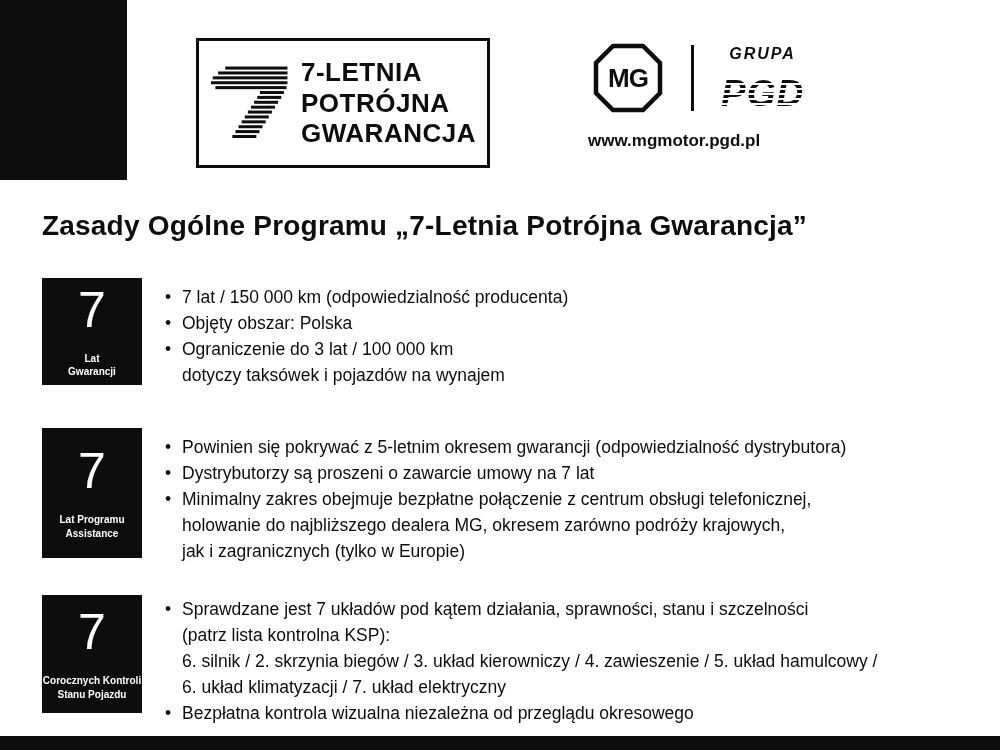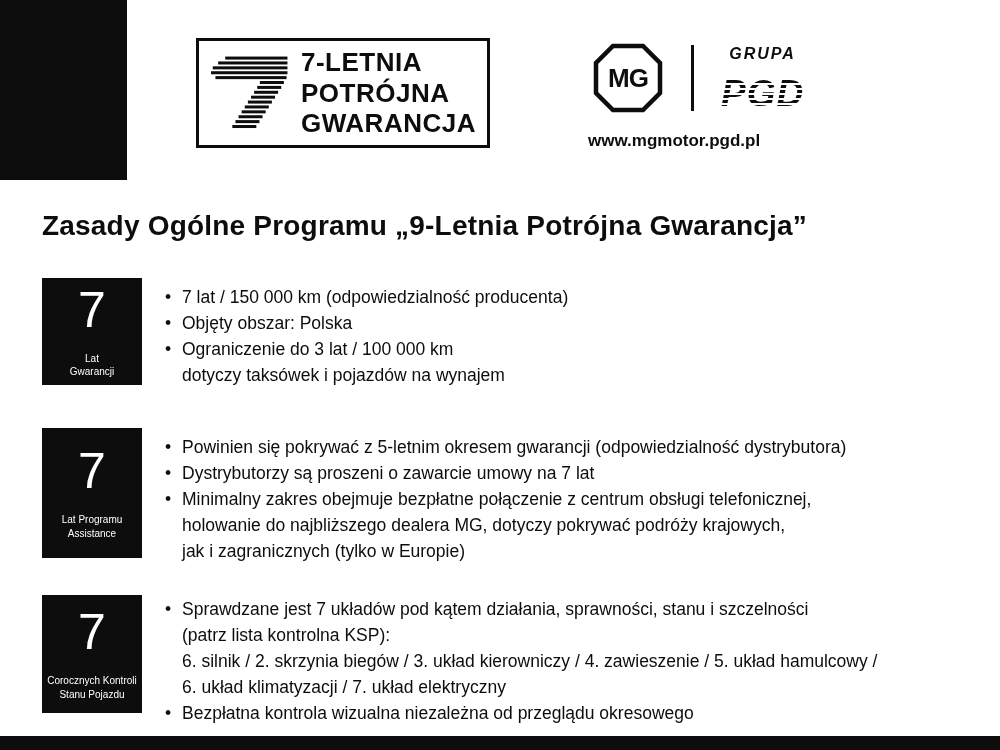--- a/index.html
+++ b/index.html
@@ -6,21 +6,21 @@
   html,body { background:#ffffff; }
   body {
     width:1000px; height:750px; position:relative; overflow:hidden;
     font-family:"Liberation Sans", sans-serif; color:#0d0d0d;
   }
   .corner-block { position:absolute; left:0; top:0; width:127px; height:180px; background:#0d0d0d; }
   .footer-bar   { position:absolute; left:0; bottom:0; width:1000px; height:14px; background:#0d0d0d; }
 
   
   .logo-box {
-    position:absolute; left:196px; top:38px; width:294px; height:110px;
+    position:absolute; left:196px; top:38px; width:294px; height:130px;
     border:3px solid #0d0d0d; background:#fff;
     display:flex; align-items:center; padding:0 10px 0 12px; gap:10px;
   }
   .logo-lines { font-weight:700; font-size:26px; line-height:1.18; letter-spacing:0.5px; white-space:nowrap; }
 
   
   .mg-group { position:absolute; left:592px; top:40px; height:76px; display:flex; align-items:center; gap:27px; }
   .mg-divider { width:3px; height:66px; background:#0d0d0d; }
   .pgd-block { font-style:italic; text-align:center; }
   .grupa-txt { font-size:16px; font-weight:700; letter-spacing:2px; }
@@ -41,21 +41,21 @@
   #sec3 { top:595px; }
 
   .badge {
     width:100px; flex-shrink:0; background:#0d0d0d; color:#fff;
     display:flex; flex-direction:column; align-items:center; justify-content:center;
   }
   #sec1 .badge { height:107px; }
   #sec2 .badge { height:130px; }
   #sec3 .badge { height:118px; }
   .badge-num { font-size:50px; font-weight:400; line-height:1; }
-  .badge-lbl { font-size:10px; font-weight:400; line-height:1.35; text-align:center; margin-top:17px; white-space:nowrap; }
+  .badge-lbl { font-size:10px; font-weight:700; line-height:1.35; text-align:center; margin-top:17px; white-space:nowrap; }
 
   .lines { font-size:17.5px; line-height:26px; padding-top:6px; }
   #sec3 .lines { padding-top:1px; }
   .line { display:flex; }
   .marker { width:17px; flex-shrink:0; }
   .cont { padding-left:17px; }
 </style>
 </head>
 <body>
 
@@ -95,21 +95,21 @@
     <text x="36" y="45" text-anchor="middle" font-size="26" font-weight="bold" letter-spacing="-1" fill="#0d0d0d" font-family="Liberation Sans, sans-serif">MG</text>
   </svg>
   <div class="mg-divider"></div>
   <div class="pgd-block">
     <div class="grupa-txt">GRUPA</div>
     <div class="pgd-txt">PGD</div>
   </div>
 </div>
 <div class="website">www.mgmotor.pgd.pl</div>
 
-<h1 class="page-title">Zasady Ogólne Programu „9-Letnia Potrójna Gwarancja”</h1>
+<h1 class="page-title">Zasady Ogólne Programu „7-Letnia Potrójna Gwarancja”</h1>
 
 <div class="section" id="sec1">
   <div class="badge">
     <div class="badge-num">7</div>
     <div class="badge-lbl">
       <div>Lat</div>
       <div>Gwarancji</div>
     </div>
   </div>
   <div class="lines">
@@ -146,21 +146,21 @@
     </div>
     <div class="line">
       <span class="marker">•</span>
       <span>Dystrybutorzy są proszeni o zawarcie umowy na 7 lat</span>
     </div>
     <div class="line">
       <span class="marker">•</span>
       <span>Minimalny zakres obejmuje bezpłatne połączenie z centrum obsługi telefonicznej,</span>
     </div>
     <div class="line cont">
-      <span>holowanie do najbliższego dealera MG, dotyczy pokrywać podróży krajowych,</span>
+      <span>holowanie do najbliższego dealera MG, okresem zarówno podróży krajowych,</span>
     </div>
     <div class="line cont">
       <span>jak i zagranicznych (tylko w Europie)</span>
     </div>
   </div>
 </div>
 
 <div class="section" id="sec3">
   <div class="badge">
     <div class="badge-num">7</div>

